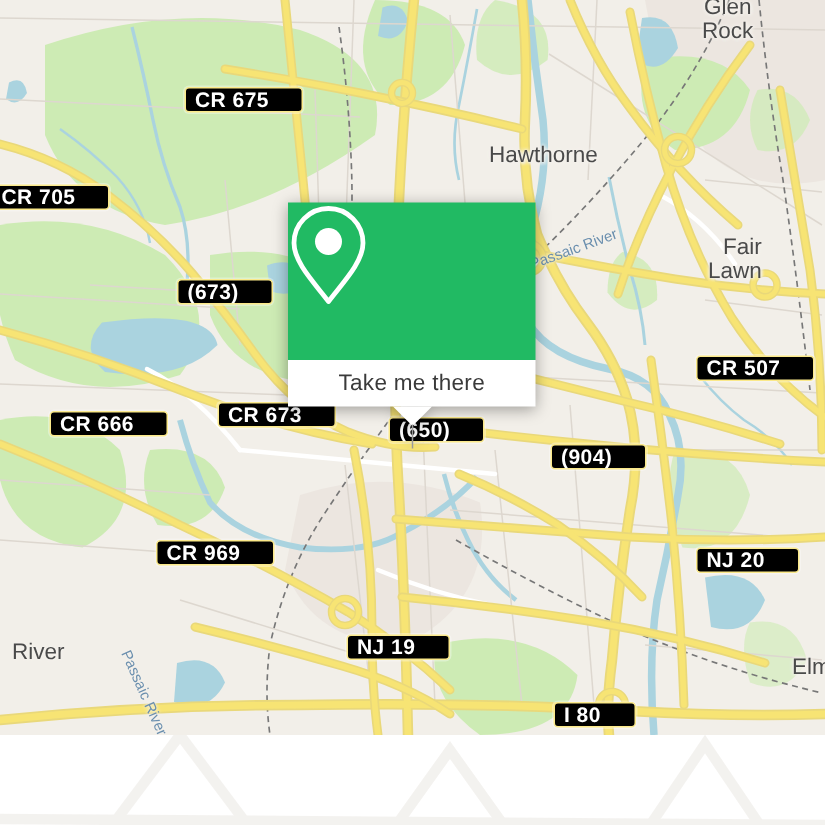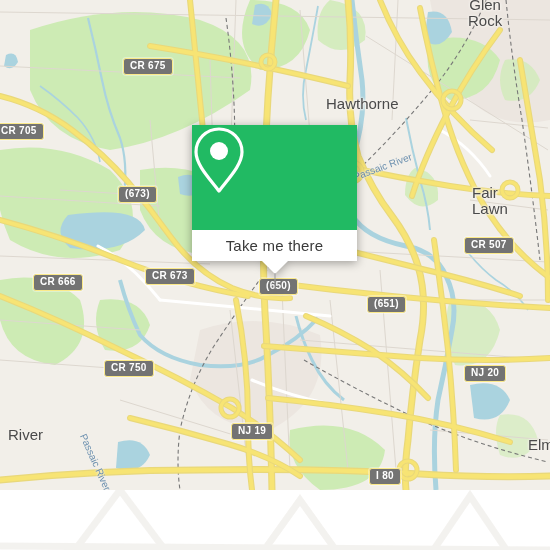--- a/index.html
+++ b/index.html
@@ -40,48 +40,48 @@
     color:#6b8fae;
     font-style:normal;
     white-space:nowrap;
     text-shadow:0 0 3px #f4f1ec,0 0 2px #f4f1ec;
     pointer-events:none;
   }
 
   
   .shield{
     position:absolute;
-    background:#737373;
+    background:#000000;
     border:1px solid #fbe98a;
     border-radius:3px;
     color:#ffffff;
-    font-size:10px;
+    font-size:14px;
     font-weight:bold;
     letter-spacing:.3px;
-    padding:1px 6px 2px 6px;
+    padding:1px 22px 2px 6px;
     line-height:12px;
     white-space:nowrap;
     box-shadow:0 0 0 1px rgba(255,255,255,.35);
     pointer-events:none;
   }
 
   
   #attrib{
     position:absolute;left:0;bottom:0;
     background:rgba(255,255,255,.78);
     font-size:12.5px;
     color:#3c3c3c;
     padding:3px 8px 4px 10px;
     white-space:nowrap;
   }
 
   
   #popup{
     position:absolute;
-    left:192px;top:125px;
+    left:192px;top:135px;
     width:165px;
     filter:drop-shadow(0 2px 5px rgba(0,0,0,.35));
   }
   #popup-head{
     height:105px;
     background:#21ba63;
     display:flex;align-items:center;justify-content:center;
   }
   #popup-foot{
     height:31px;
@@ -306,37 +306,37 @@
           <circle cx="230" cy="408" r="9"></circle>
           <circle cx="408" cy="470" r="9"></circle>
           <circle cx="268" cy="62" r="7"></circle>
         </g>
       </g>
     </svg>
 
     <div class="place mid" style="left:468px;top:-3px;text-align:center;">Glen
 Rock</div>
     <div class="place mid" style="left:326px;top:96px;">Hawthorne</div>
-    <div class="place mid" style="left:472px;top:157px;text-align:left;margin-top:28px;">Fair
+    <div class="place mid" style="left:472px;top:157px;text-align:right;">Fair
 Lawn</div>
     <div class="place mid" style="left:8px;top:427px;">River</div>
     <div class="place mid" style="left:528px;top:437px;">Elm</div>
 
     <div class="river" style="left:352px;top:172px;transform:rotate(-20deg);transform-origin:0 0;">Passaic River</div>
     <div class="river" style="left:88px;top:432px;transform:rotate(66deg);transform-origin:0 0;">Passaic River</div>
 
     <div class="shield" style="left:123px;top:58px;">CR 675</div>
     <div class="shield" style="left:-6px;top:123px;">CR 705</div>
     <div class="shield" style="left:118px;top:186px;">(673)</div>
     <div class="shield" style="left:464px;top:237px;">CR 507</div>
     <div class="shield" style="left:33px;top:274px;">CR 666</div>
     <div class="shield" style="left:145px;top:268px;">CR 673</div>
     <div class="shield" style="left:259px;top:278px;">(650)</div>
-    <div class="shield" style="left:367px;top:296px;">(651)</div>
-    <div class="shield" style="left:104px;top:360px;">CR 750</div>
+    <div class="shield" style="left:367px;top:296px;">(904)</div>
+    <div class="shield" style="left:104px;top:360px;">CR 969</div>
     <div class="shield" style="left:464px;top:351px;margin-top:14px;">NJ 20</div>
     <div class="shield" style="left:231px;top:423px;">NJ 19</div>
     <div class="shield" style="left:369px;top:468px;">I 80</div>
 
     <div id="popup">
       <div id="popup-head">
         <svg width="54" height="70" viewBox="0 0 54 70">
           <path d="M27 4 C14.3 4 4 14.3 4 27 C4 40 18 54 27 66 C36 54 50 40 50 27 C50 14.3 39.7 4 27 4 Z" fill="none" stroke="#ffffff" stroke-width="3.2" stroke-linejoin="round"></path>
           <circle cx="27" cy="26" r="9" fill="#ffffff"></circle>
         </svg>

